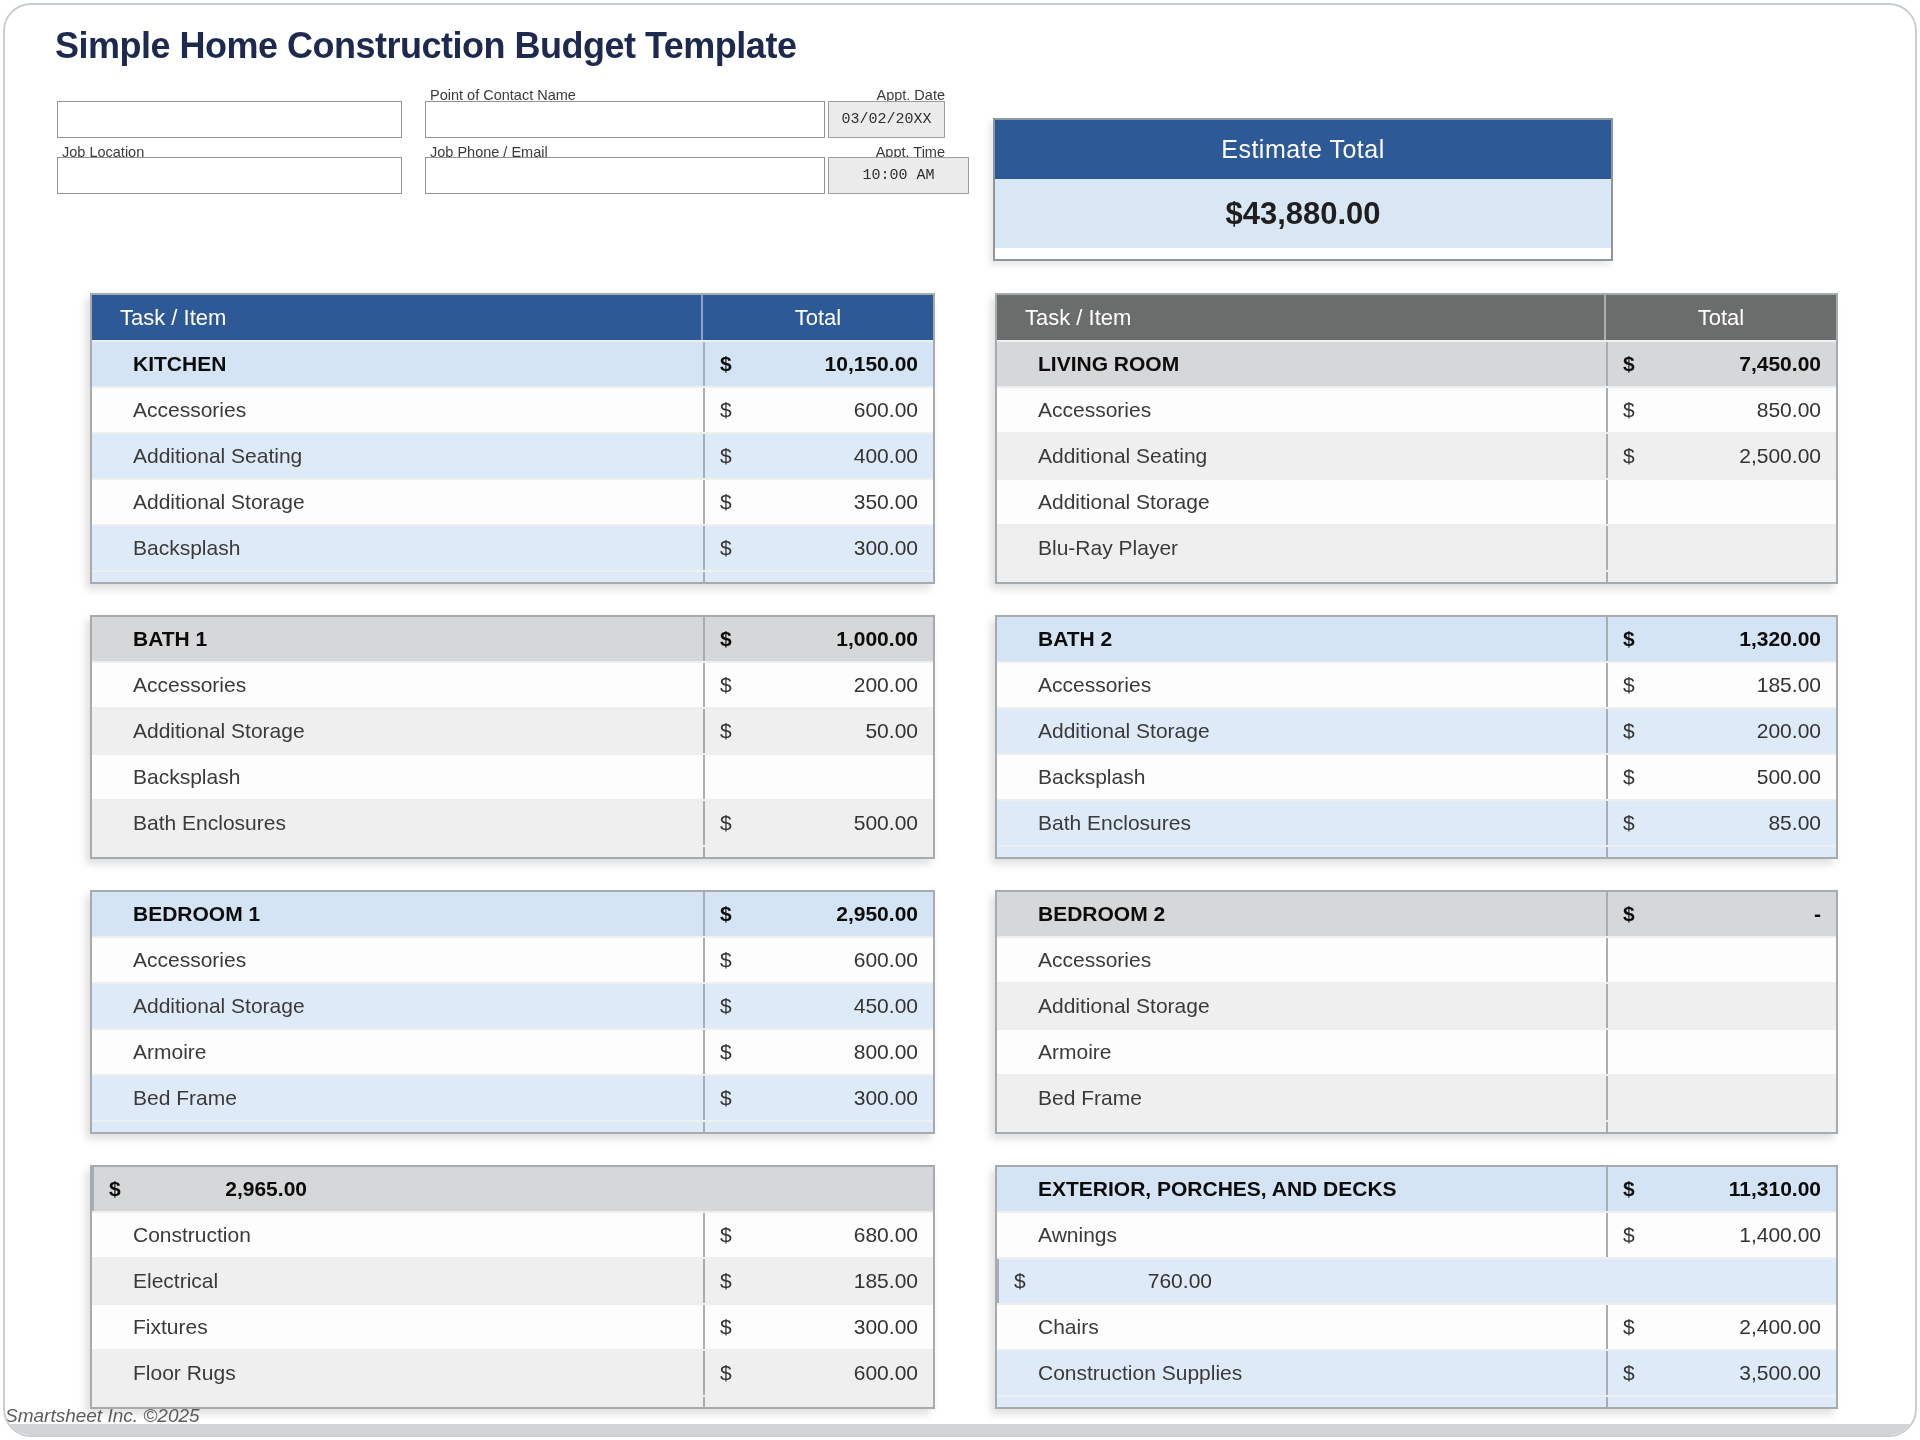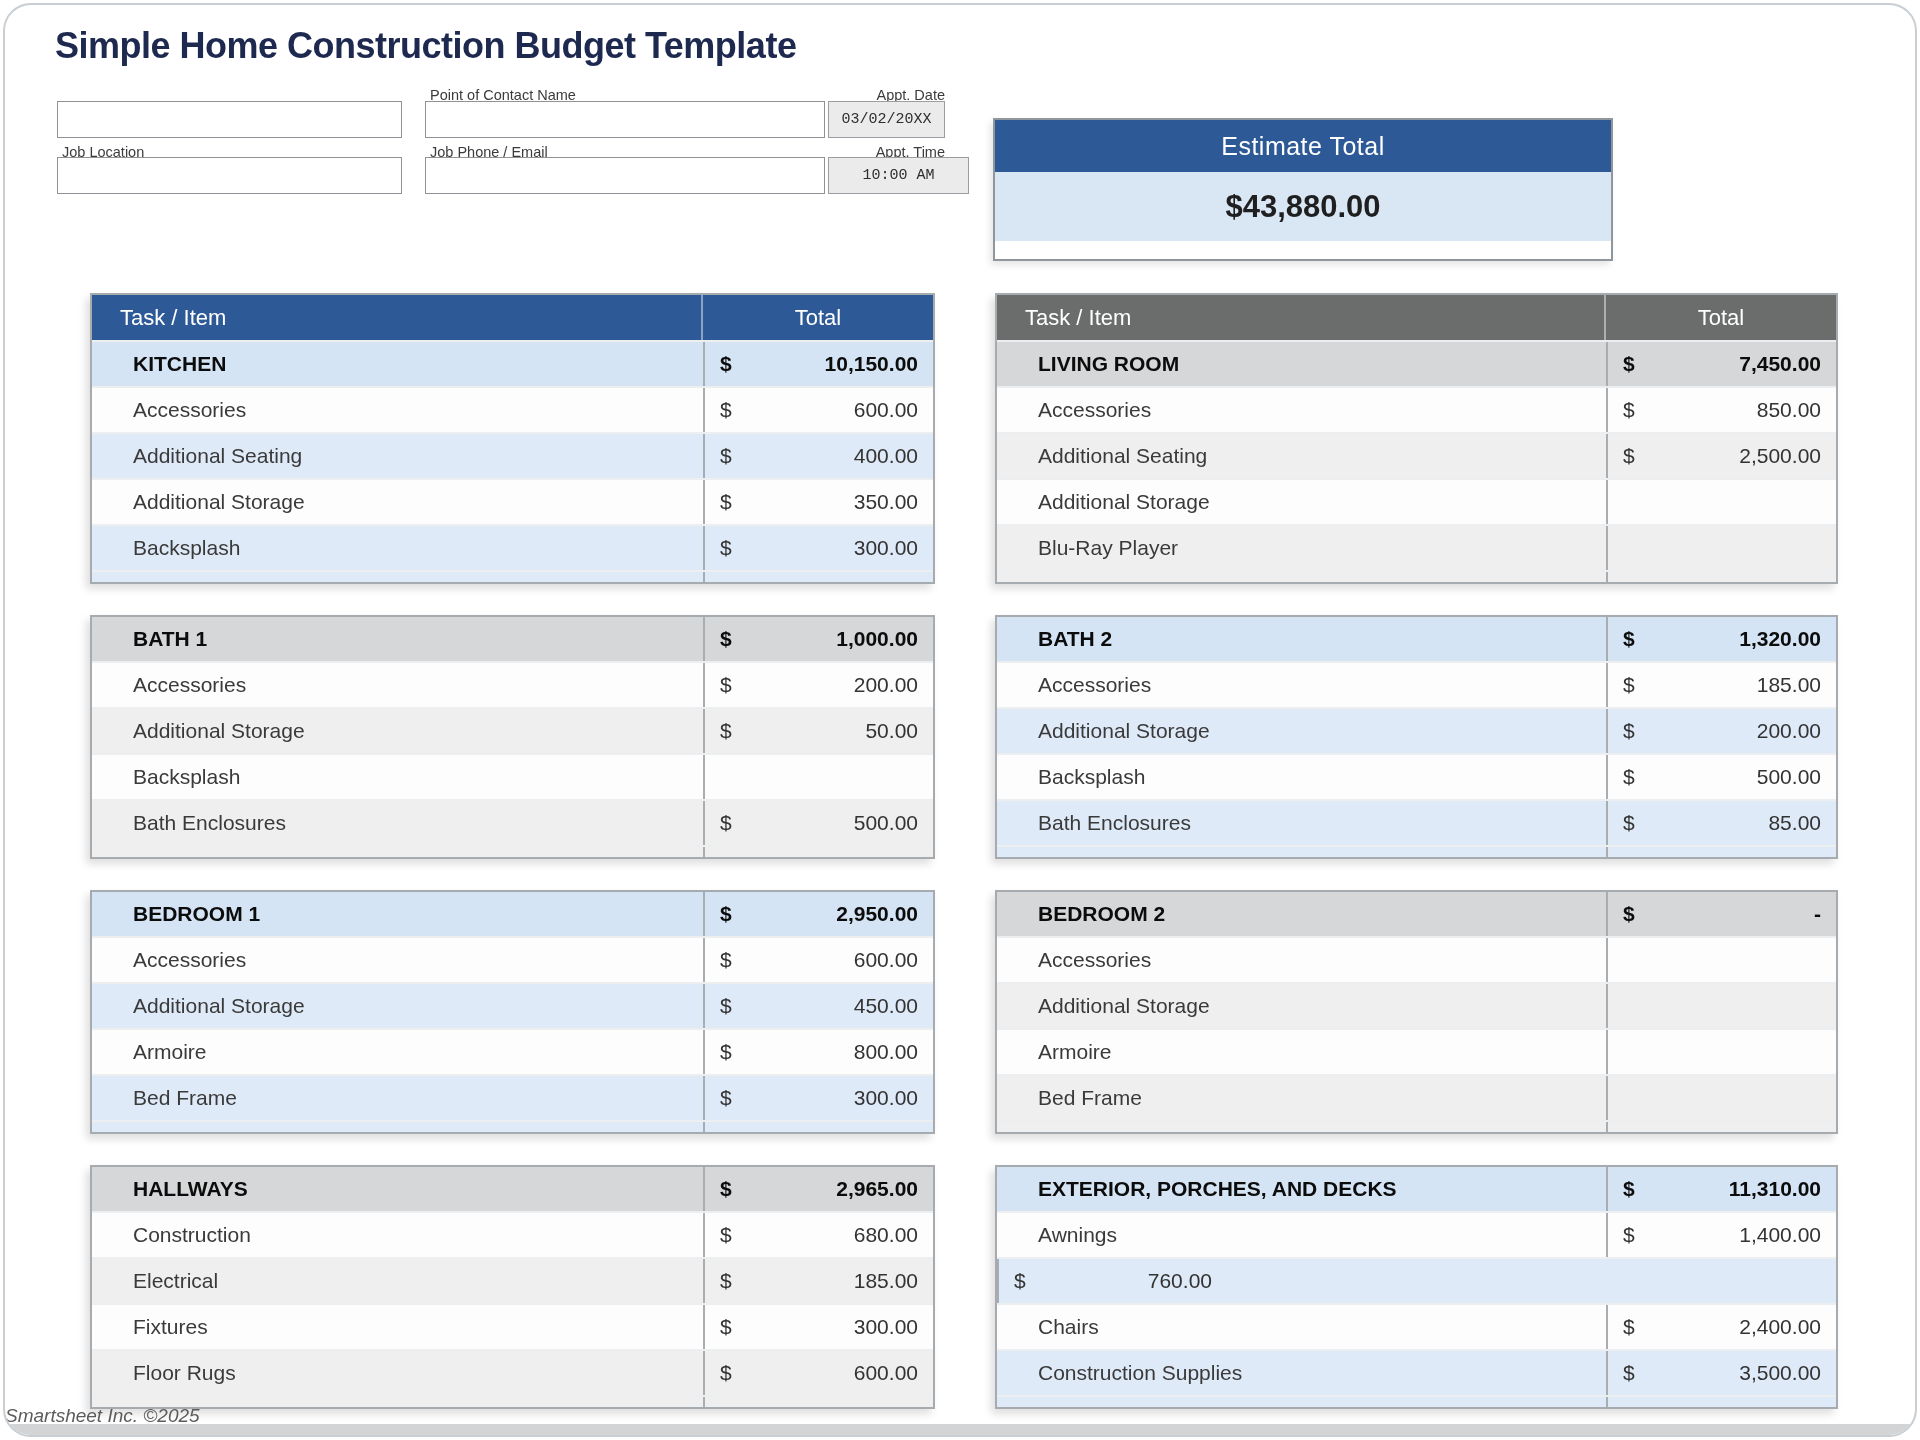--- a/index.html
+++ b/index.html
@@ -39,21 +39,21 @@
     box-sizing:border-box;display:flex;align-items:center;justify-content:center;
     font-size:15px;color:#2e2e2e;font-family:Liberation Mono, monospace;
   }
   
   .estimate{
     position:absolute;left:988px;top:113px;width:620px;height:143px;
     border:2px solid #8f969c;box-sizing:border-box;
     box-shadow:-3px 4px 7px rgba(0,0,0,0.10);
   }
   .estimate-header{
-    height:52px;background:#2d5a97;color:#fff;
+    height:59px;background:#2d5a97;color:#fff;
     display:flex;align-items:center;justify-content:center;
     font-size:25px;letter-spacing:0.5px;
   }
   .estimate-body{
     height:69px;background:#d9e6f4;
     display:flex;align-items:center;justify-content:center;
     font-size:31px;font-weight:600;color:#1f1f1f;
   }
   
   .tables-col{
@@ -245,21 +245,20 @@
             <span class="amt">300.00</span>
           </div>
         </div>
         <div class="sliver">
           <div class="s-task bg-alt"></div>
           <div class="s-total bg-alt"></div>
         </div>
       </div>
       <div class="table-block theme-gray">
         <div class="t-row category bg-cat">
-          <div class="r-label">HALLWAYS</div>
           <div class="r-amount">
             <span>$</span>
             <span class="amt">2,965.00</span>
           </div>
         </div>
         <div class="t-row bg-white">
           <div class="r-label">Construction</div>
           <div class="r-amount">
             <span>$</span>
             <span class="amt">680.00</span>

